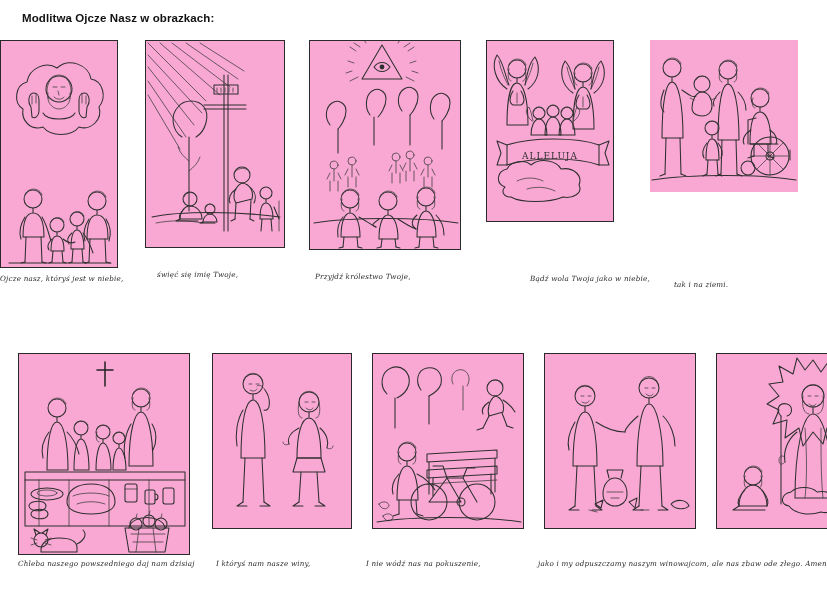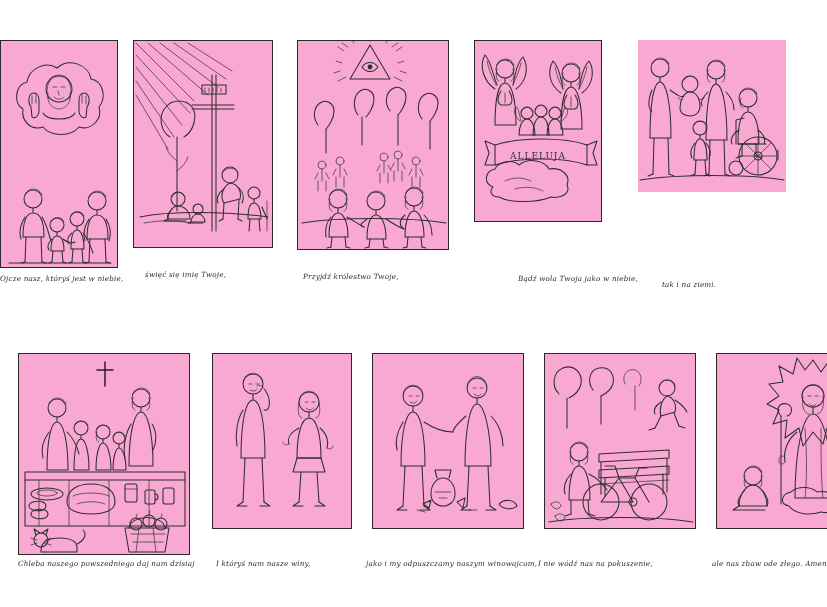--- a/index.html
+++ b/index.html
@@ -72,20 +72,21 @@
     font-size: 9px;
     fill: #2f2f2f;
     letter-spacing: 1px;
   }
 </style>
 </head>
 <body>
 
 <div id="page">
 
+  <div id="title">Modlitwa Ojcze Nasz w obrazkach:</div>
 
   <div class="row" id="row1">
 
     <div class="panel" style="">
       <div class="frame" style="width:118px;height:228px;">
         <svg width="118" height="228" viewBox="0 0 118 228">
 
           <path class="ln" d="M22 68 C12 62 14 44 26 41 C28 27 45 20 56 27 C68 16 88 24 90 38 C102 40 106 56 98 66 C102 78 90 90 78 86 C70 96 50 96 42 86 C30 90 20 80 22 68 Z"></path>
 
           <circle class="ln" cx="58" cy="48" r="13"></circle>
@@ -135,21 +136,21 @@
           <path class="ln" d="M96 169 L96 174 M86 198 C86 180 90 174 96 174 C102 174 107 180 107 198 Z"></path>
           <path class="ln" d="M89 198 L88 221 M104 198 L105 221"></path>
           <path class="ln" d="M88 221 L84 222 M105 221 L109 222"></path>
           <path class="ln" d="M88 178 C83 186 82 194 84 200"></path>
           <path class="ln" d="M105 178 C110 186 110 194 108 200"></path>
         </svg>
       </div>
       <div class="caption" style="top:234px;left:0px;">Ojcze nasz, któryś jest w niebie,</div>
     </div>
 
-    <div class="panel" style="margin-left:15px;">
+    <div class="panel" style="margin-left:27px;">
       <div class="frame" style="width:140px;height:208px;">
         <svg width="140" height="208" viewBox="0 0 140 208">
 
           <path class="ln-thin" d="M2 2 L60 60 M14 2 L74 54 M2 14 L56 72 M26 2 L84 46 M2 26 L48 84 M40 2 L92 38 M2 40 L40 96 M54 2 L98 30 M2 54 L34 108"></path>
 
           <path class="ln" d="M78 34 L78 190 M58 64 L100 64"></path>
           <path class="ln" d="M82 34 L82 190"></path>
           <path class="ln" d="M58 68 L100 68"></path>
 
           <rect class="ln" x="68" y="44" width="24" height="9"></rect>
@@ -453,20 +454,69 @@
           <path class="ln-thin" d="M114 94 C118 96 120 94 120 92"></path>
         </svg>
       </div>
       <div class="caption" style="top:206px;left:4px;">I któryś nam nasze winy,</div>
     </div>
 
     <div class="panel" style="margin-left:20px;">
       <div class="frame" style="width:152px;height:176px;">
         <svg width="152" height="176" viewBox="0 0 152 176">
 
+          <path class="ln" d="M14 40 C6 32 8 18 18 14 C28 10 38 18 36 30 C34 38 28 42 24 44"></path>
+          <path class="ln" d="M22 44 L22 74"></path>
+          <path class="ln" d="M48 36 C42 28 44 16 54 14 C64 12 70 20 68 30 C66 36 60 40 56 42"></path>
+          <path class="ln" d="M56 42 L56 70"></path>
+          <path class="ln-thin" d="M80 30 C76 22 82 14 90 16 C96 18 98 26 94 32"></path>
+          <path class="ln-thin" d="M90 32 L90 56"></path>
+
+          <circle class="ln" cx="122" cy="34" r="8"></circle>
+          <path class="ln-thin" d="M115 31 C117 24 128 24 130 31"></path>
+          <path class="ln" d="M122 42 C116 46 114 56 116 62 L130 58 C132 50 128 43 122 42 Z"></path>
+          <path class="ln" d="M116 62 L110 74 M129 59 L134 72"></path>
+          <path class="ln" d="M110 74 L104 76 M134 72 L140 74"></path>
+          <path class="ln" d="M116 48 C110 52 108 56 110 60"></path>
+          <path class="ln" d="M130 46 C136 50 140 54 142 58"></path>
+
+          <path class="ln" d="M54 100 L124 96 L124 104 L54 108 Z"></path>
+          <path class="ln" d="M56 108 L56 140 M122 104 L122 138"></path>
+          <path class="ln" d="M54 116 L124 112 L124 120 L54 124 Z"></path>
+          <path class="ln" d="M60 124 L60 142 M118 120 L118 140"></path>
+          <path class="ln-thin" d="M54 130 L124 126"></path>
+
+          <circle class="ln" cx="34" cy="98" r="9"></circle>
+          <path class="ln-thin" d="M26 94 C28 86 41 86 43 94 M26 98 C24 106 26 110 28 110 M42 98 C44 106 42 110 40 110"></path>
+          <path class="ln" d="M34 107 L34 112 M24 146 C24 124 28 112 34 112 C40 112 45 124 45 146 Z"></path>
+          <path class="ln" d="M26 146 L26 160 M43 146 L44 160"></path>
+          <path class="ln" d="M26 160 L20 162 M44 160 L50 162"></path>
+          <path class="ln" d="M26 120 C20 126 18 134 20 140"></path>
+          <path class="ln" d="M44 120 C52 124 58 130 62 136"></path>
+
+          <circle class="ln" cx="56" cy="148" r="18"></circle>
+          <circle class="ln" cx="104" cy="148" r="18"></circle>
+          <path class="ln" d="M56 148 L74 124 L90 124 L104 148 M74 124 L88 148 M88 148 L56 148"></path>
+          <path class="ln" d="M90 124 L94 114 L102 114"></path>
+          <path class="ln" d="M74 124 L70 112 L60 112"></path>
+          <circle class="ln" cx="88" cy="148" r="4"></circle>
+
+          <path class="ln-thin" d="M6 150 C10 146 16 148 16 152 C14 156 8 156 6 150 Z"></path>
+          <path class="ln-thin" d="M10 162 C14 158 20 160 20 164 C18 168 12 168 10 162 Z"></path>
+
+          <path class="ln" d="M4 168 C40 162 110 162 148 168"></path>
+        </svg>
+      </div>
+      <div class="caption" style="top:206px;left:-6px;">I nie wódź nas na pokuszenie,</div>
+    </div>
+
+    <div class="panel" style="margin-left:20px;">
+      <div class="frame" style="width:152px;height:176px;">
+        <svg width="152" height="176" viewBox="0 0 152 176">
+
           <circle class="ln" cx="40" cy="42" r="10"></circle>
           <path class="ln-thin" d="M31 38 C33 29 47 29 49 38"></path>
           <path class="ln-thin" d="M36 42 l3 0 M43 42 l3 0"></path>
           <path class="ln-thin" d="M37 48 C40 50 43 49 44 47"></path>
           <path class="ln" d="M40 52 L40 58 M28 112 C28 78 33 58 40 58 C47 58 52 78 52 112 Z"></path>
           <path class="ln" d="M32 112 L30 152 M49 112 L51 152"></path>
           <path class="ln" d="M30 152 L24 156 L34 156 M51 152 L57 156 L47 156"></path>
           <path class="ln" d="M30 68 C24 78 22 88 24 96"></path>
           <path class="ln" d="M51 68 C60 74 70 78 80 78"></path>
 
@@ -487,69 +537,20 @@
           <path class="ln" d="M84 148 L92 144 L90 154 Z"></path>
           <path class="ln-thin" d="M44 156 L52 158 M96 156 L104 156"></path>
 
           <path class="ln" d="M126 150 C132 144 142 146 144 152 C140 156 130 156 126 150 Z"></path>
         </svg>
       </div>
       <div class="caption" style="top:206px;left:-6px;">jako i my odpuszczamy naszym winowajcom,</div>
     </div>
 
     <div class="panel" style="margin-left:20px;">
-      <div class="frame" style="width:152px;height:176px;">
-        <svg width="152" height="176" viewBox="0 0 152 176">
-
-          <path class="ln" d="M14 40 C6 32 8 18 18 14 C28 10 38 18 36 30 C34 38 28 42 24 44"></path>
-          <path class="ln" d="M22 44 L22 74"></path>
-          <path class="ln" d="M48 36 C42 28 44 16 54 14 C64 12 70 20 68 30 C66 36 60 40 56 42"></path>
-          <path class="ln" d="M56 42 L56 70"></path>
-          <path class="ln-thin" d="M80 30 C76 22 82 14 90 16 C96 18 98 26 94 32"></path>
-          <path class="ln-thin" d="M90 32 L90 56"></path>
-
-          <circle class="ln" cx="122" cy="34" r="8"></circle>
-          <path class="ln-thin" d="M115 31 C117 24 128 24 130 31"></path>
-          <path class="ln" d="M122 42 C116 46 114 56 116 62 L130 58 C132 50 128 43 122 42 Z"></path>
-          <path class="ln" d="M116 62 L110 74 M129 59 L134 72"></path>
-          <path class="ln" d="M110 74 L104 76 M134 72 L140 74"></path>
-          <path class="ln" d="M116 48 C110 52 108 56 110 60"></path>
-          <path class="ln" d="M130 46 C136 50 140 54 142 58"></path>
-
-          <path class="ln" d="M54 100 L124 96 L124 104 L54 108 Z"></path>
-          <path class="ln" d="M56 108 L56 140 M122 104 L122 138"></path>
-          <path class="ln" d="M54 116 L124 112 L124 120 L54 124 Z"></path>
-          <path class="ln" d="M60 124 L60 142 M118 120 L118 140"></path>
-          <path class="ln-thin" d="M54 130 L124 126"></path>
-
-          <circle class="ln" cx="34" cy="98" r="9"></circle>
-          <path class="ln-thin" d="M26 94 C28 86 41 86 43 94 M26 98 C24 106 26 110 28 110 M42 98 C44 106 42 110 40 110"></path>
-          <path class="ln" d="M34 107 L34 112 M24 146 C24 124 28 112 34 112 C40 112 45 124 45 146 Z"></path>
-          <path class="ln" d="M26 146 L26 160 M43 146 L44 160"></path>
-          <path class="ln" d="M26 160 L20 162 M44 160 L50 162"></path>
-          <path class="ln" d="M26 120 C20 126 18 134 20 140"></path>
-          <path class="ln" d="M44 120 C52 124 58 130 62 136"></path>
-
-          <circle class="ln" cx="56" cy="148" r="18"></circle>
-          <circle class="ln" cx="104" cy="148" r="18"></circle>
-          <path class="ln" d="M56 148 L74 124 L90 124 L104 148 M74 124 L88 148 M88 148 L56 148"></path>
-          <path class="ln" d="M90 124 L94 114 L102 114"></path>
-          <path class="ln" d="M74 124 L70 112 L60 112"></path>
-          <circle class="ln" cx="88" cy="148" r="4"></circle>
-
-          <path class="ln-thin" d="M6 150 C10 146 16 148 16 152 C14 156 8 156 6 150 Z"></path>
-          <path class="ln-thin" d="M10 162 C14 158 20 160 20 164 C18 168 12 168 10 162 Z"></path>
-
-          <path class="ln" d="M4 168 C40 162 110 162 148 168"></path>
-        </svg>
-      </div>
-      <div class="caption" style="top:206px;left:-6px;">I nie wódź nas na pokuszenie,</div>
-    </div>
-
-    <div class="panel" style="margin-left:20px;">
       <div class="frame" style="width:142px;height:176px;">
         <svg width="142" height="176" viewBox="0 0 142 176">
 
           <path class="ln" d="M96 6 L104 18 L114 4 L118 20 L132 12 L130 28 L142 26 L134 40 L142 50 L130 54 L136 68 L122 66 L124 82 L110 74 L106 90 L96 78 L86 92 L82 74 L68 84 L70 66 L56 70 L62 56 L50 50 L62 42 L52 30 L66 28 L62 12 L76 20 L80 4 L88 16 Z"></path>
 
           <circle class="ln" cx="96" cy="42" r="11"></circle>
           <path class="ln-thin" d="M86 38 C88 28 104 28 106 38 M86 42 C84 54 88 60 92 60 M106 42 C108 54 104 60 100 60"></path>
           <path class="ln-thin" d="M91 42 l3 0 M98 42 l3 0"></path>
           <path class="ln-thin" d="M92 50 C95 53 98 52 99 50"></path>
           <path class="ln" d="M96 53 L96 60 M78 144 C78 96 86 60 96 60 C106 60 116 96 116 144 Z"></path>

